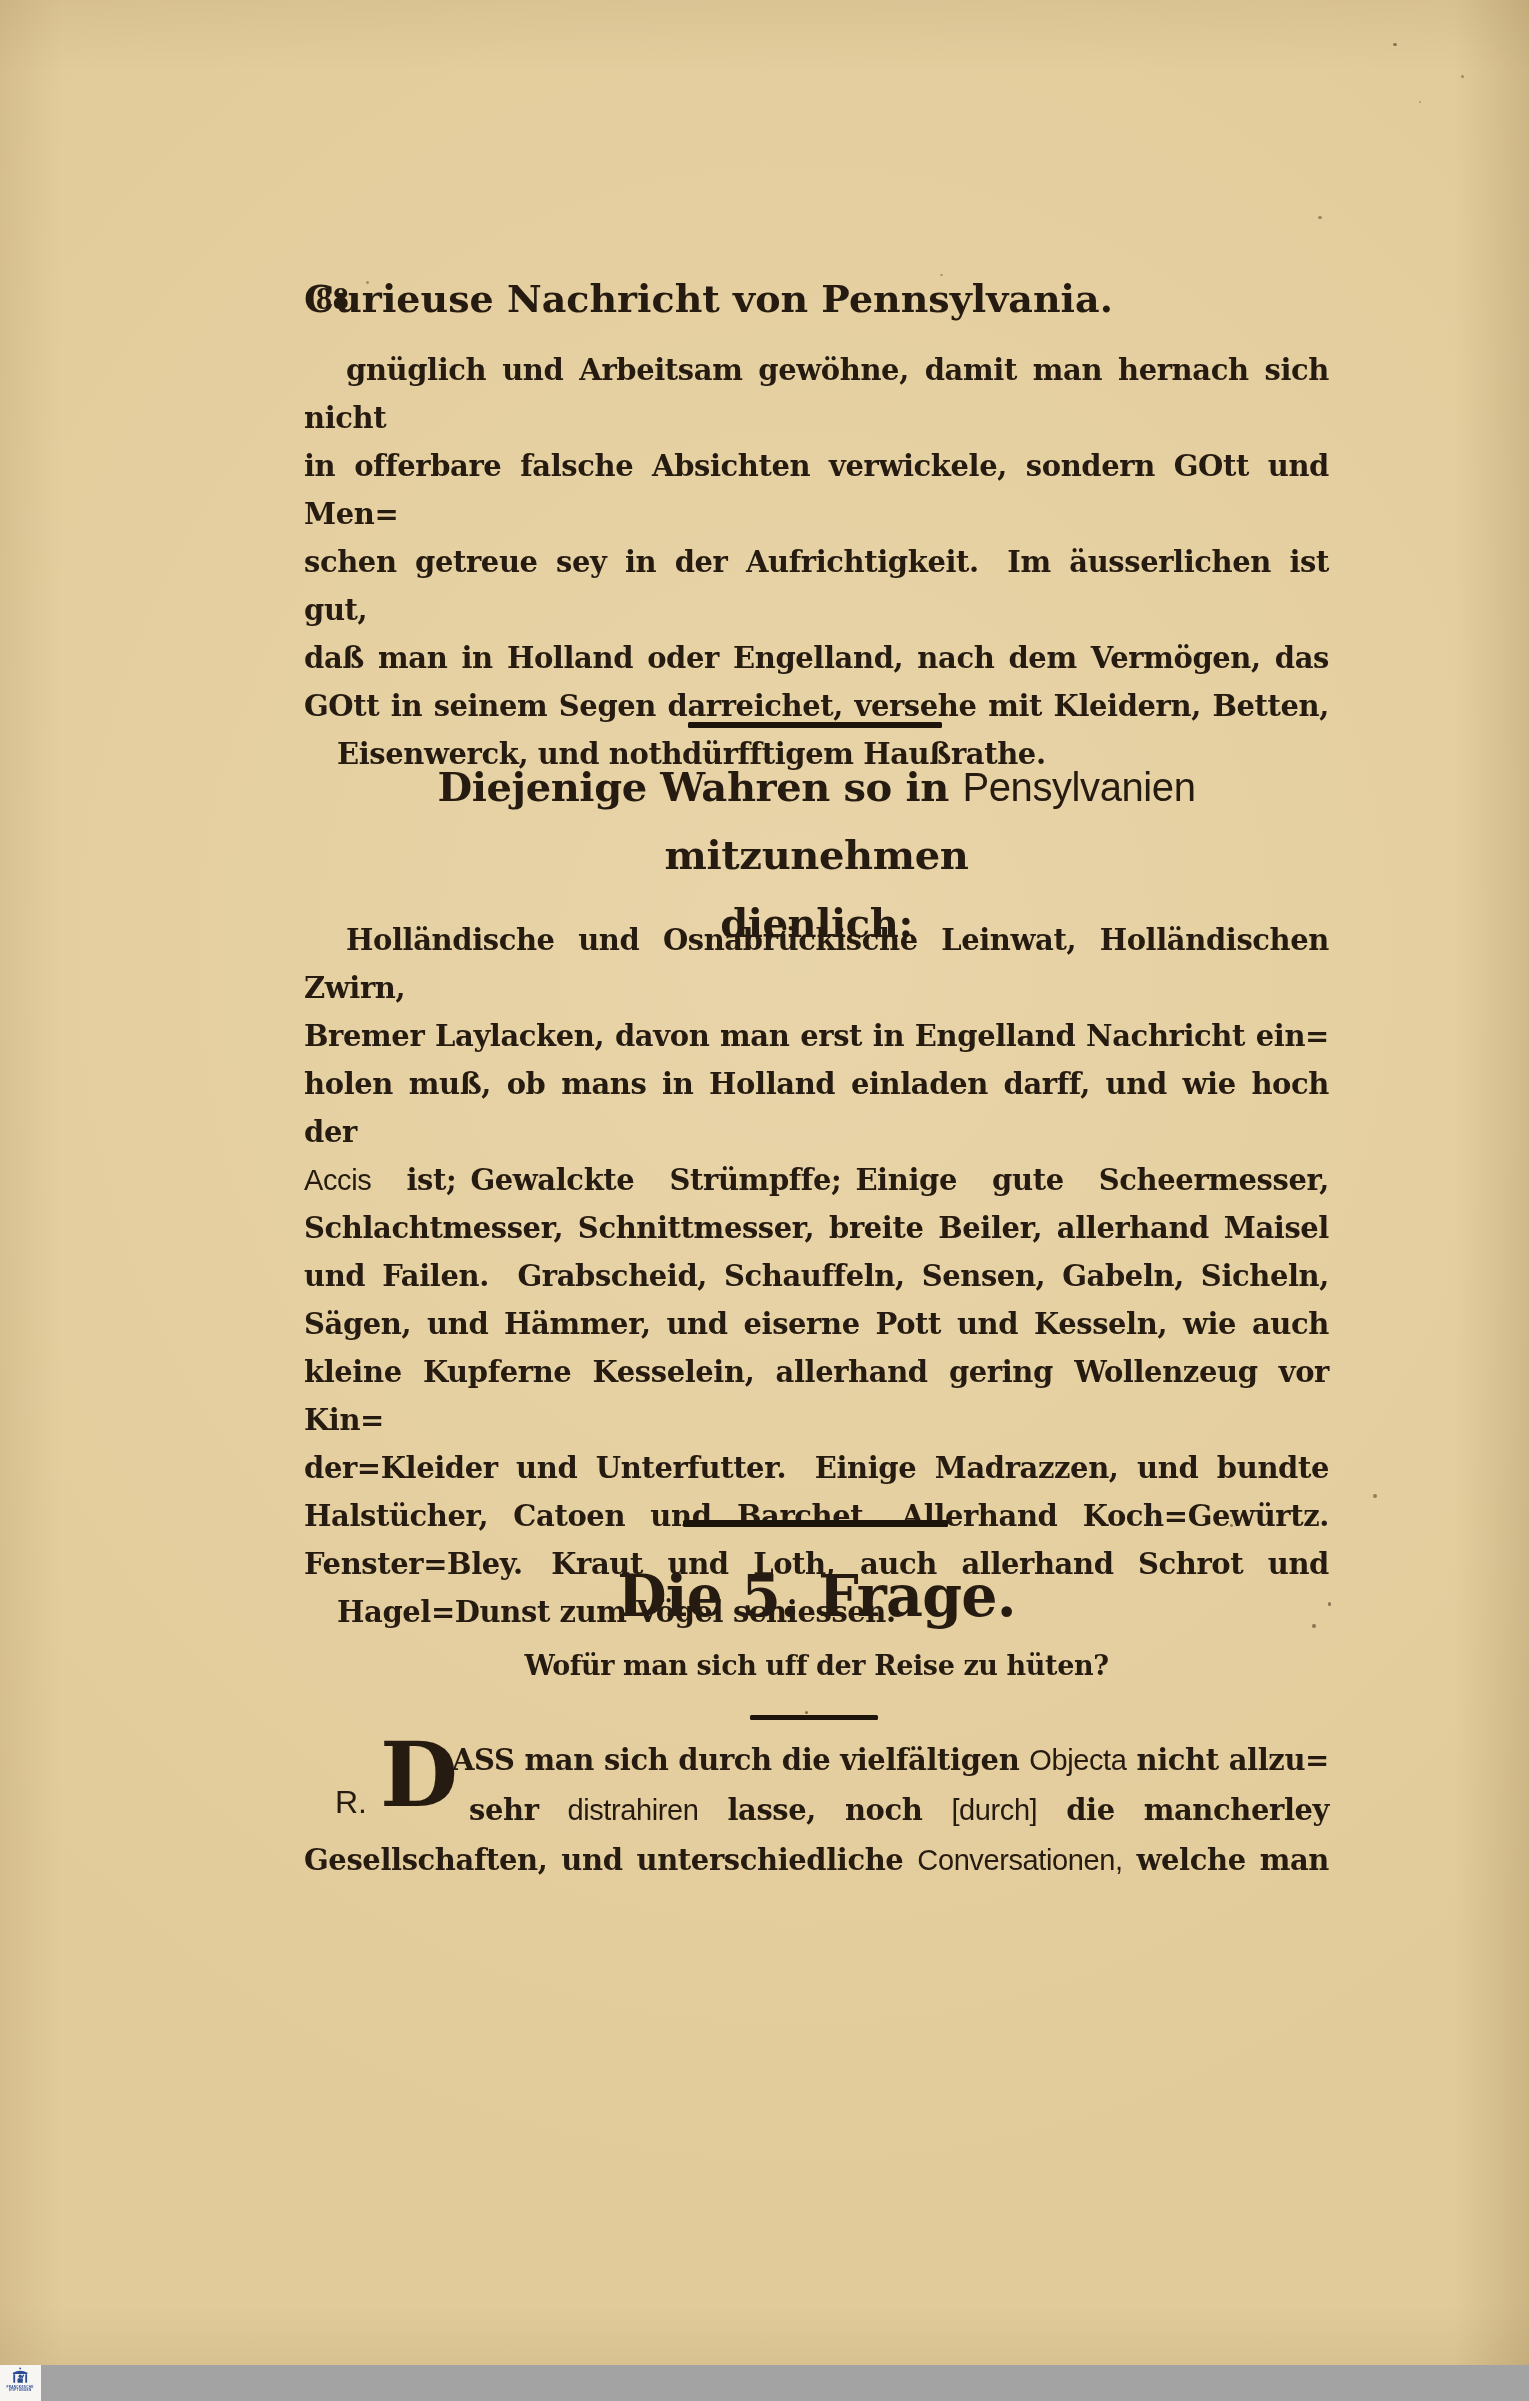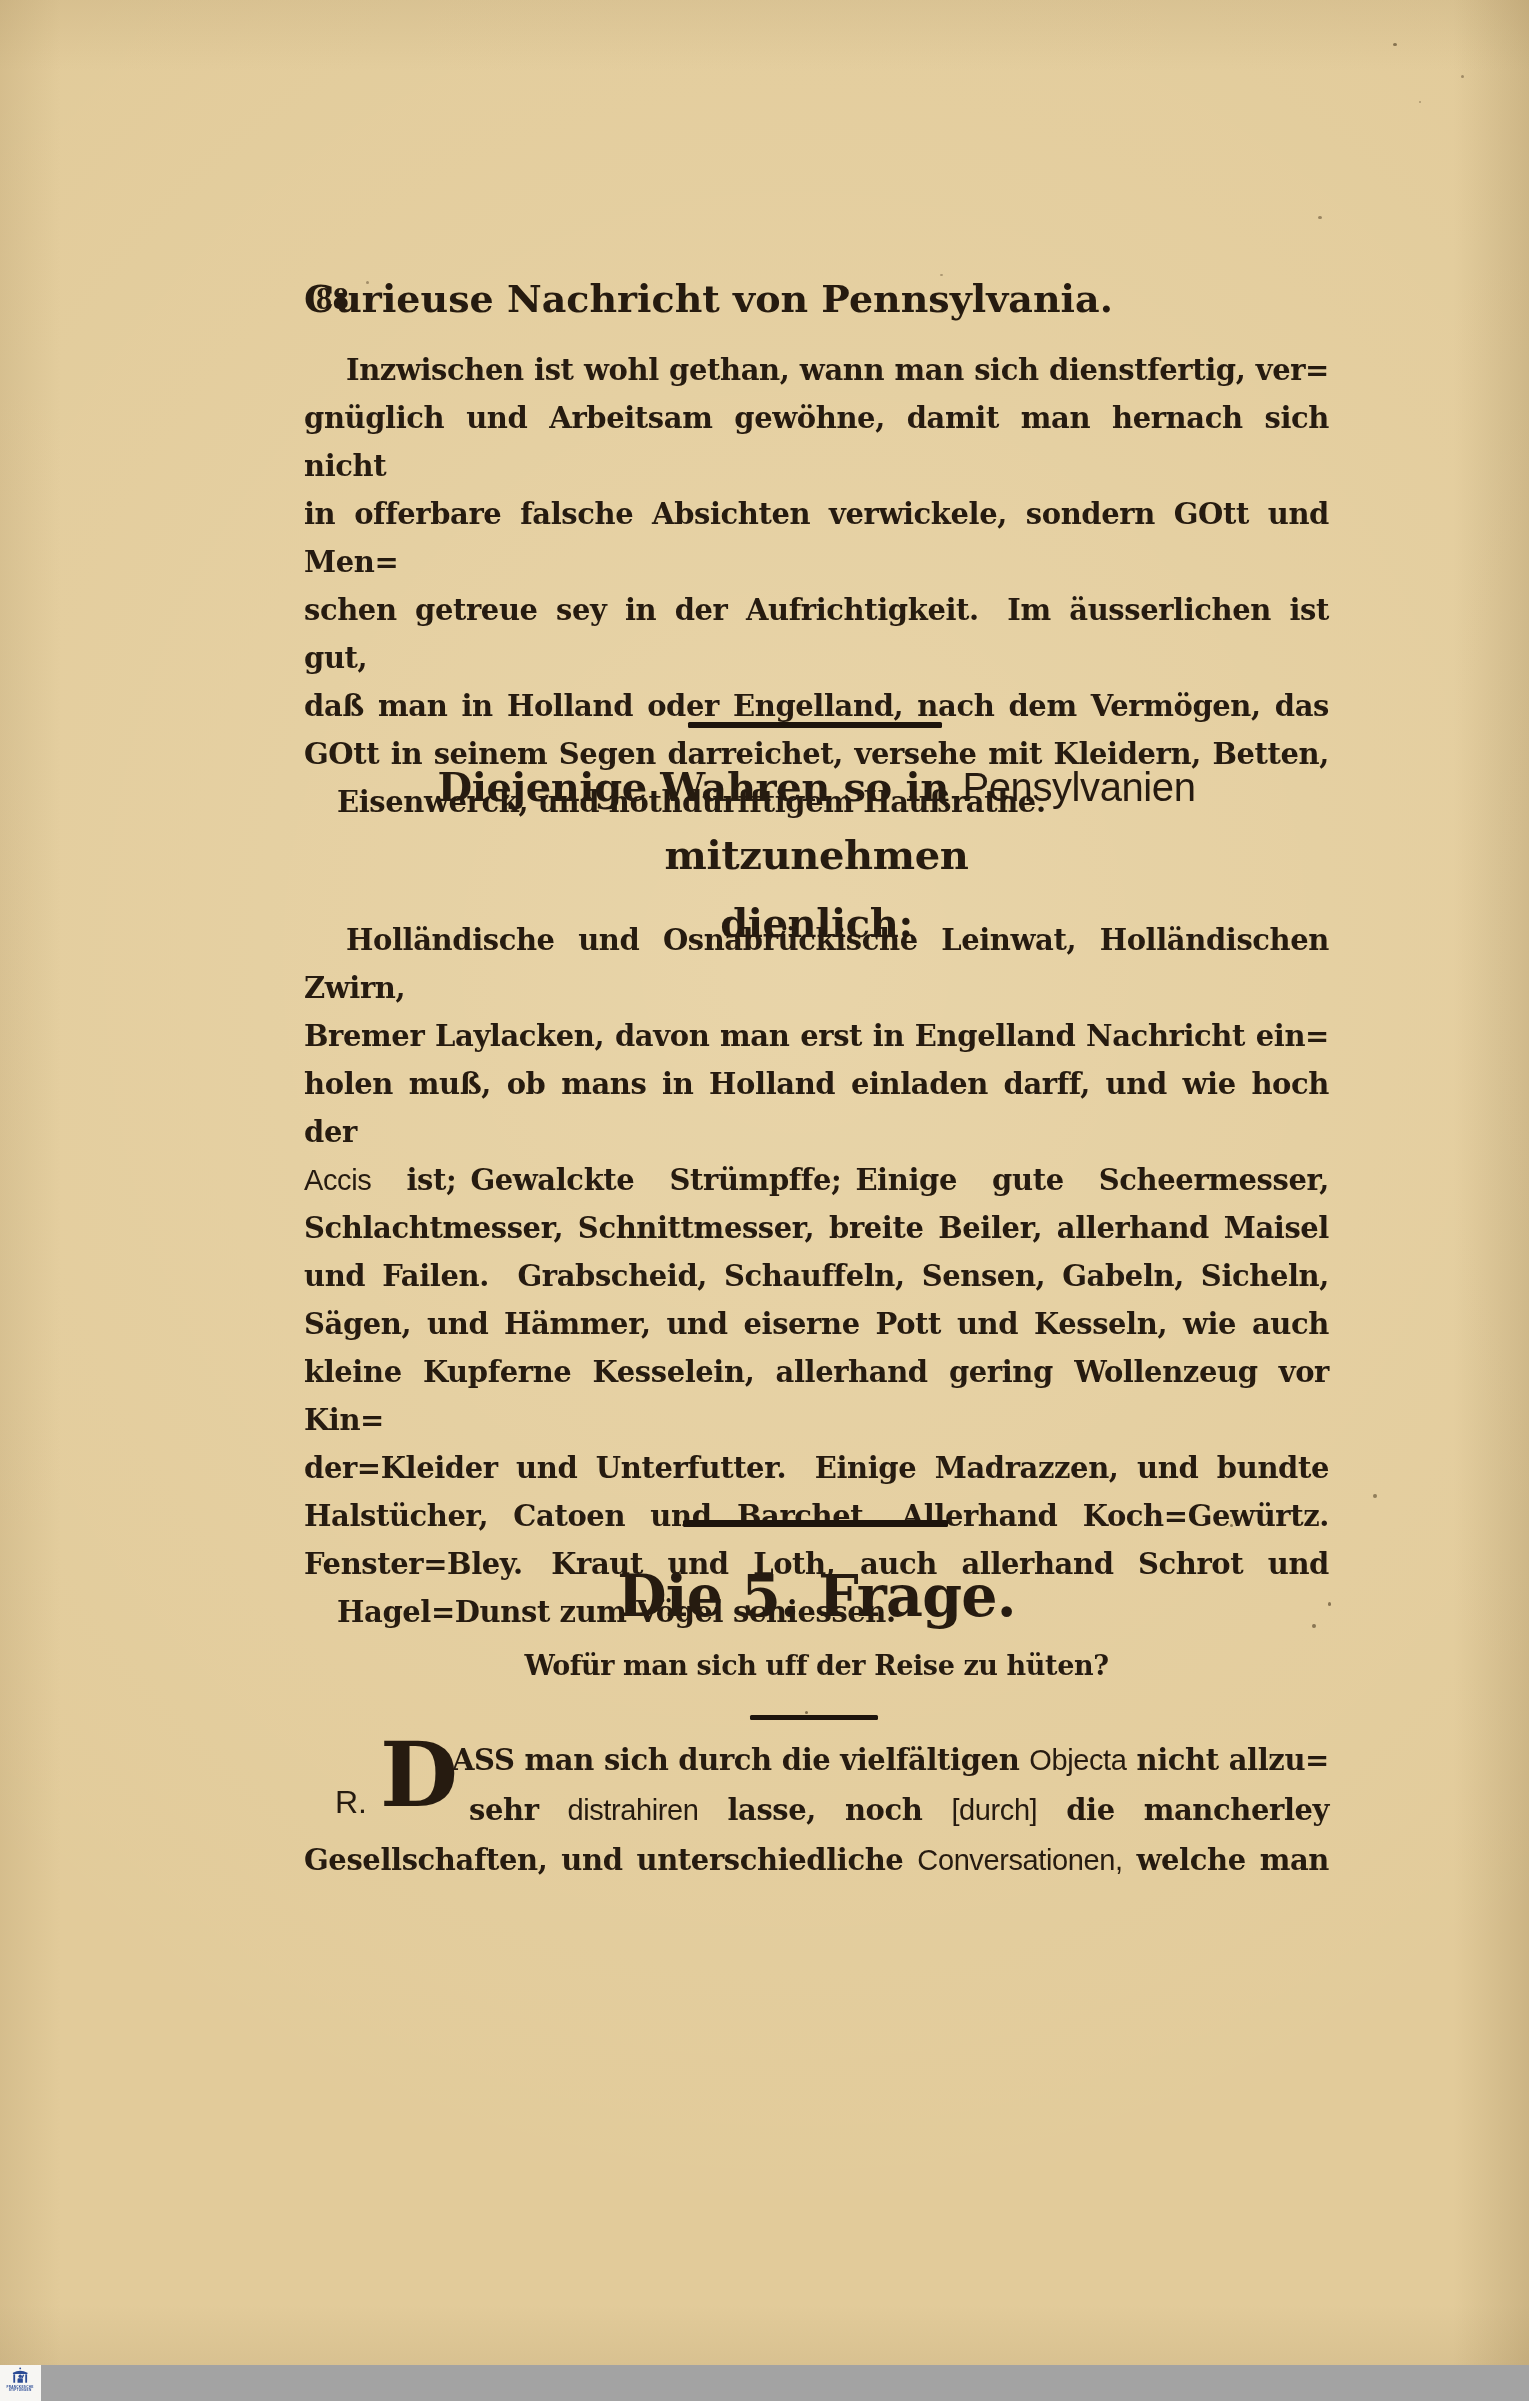--- a/index.html
+++ b/index.html
@@ -107,21 +107,20 @@
 </head>
 <body>
 
 <div class="page">
   <div class="vignette"></div>
 
   <span class="pagenum">88</span>
   <div class="runtitle fraktur">Curieuse Nachricht von Pennsylvania.</div>
 
   <div class="para para1">
-      <div class="line j"><span class="fraktur">Inzwischen ist wohl gethan, wann man sich dienstfertig, ver=</span></div>
       <div class="line j"><span class="fraktur">gnüglich und Arbeitsam gewöhne, damit man hernach sich nicht</span></div>
       <div class="line j"><span class="fraktur">in offerbare falsche Absichten verwickele, sondern GOtt und Men=</span></div>
       <div class="line j"><span class="fraktur">schen getreue sey in der Aufrichtigkeit. Im äusserlichen ist gut,</span></div>
       <div class="line j"><span class="fraktur">daß man in Holland oder Engelland, nach dem Vermögen, das</span></div>
       <div class="line j"><span class="fraktur">GOtt in seinem Segen darreichet, versehe mit Kleidern, Betten,</span></div>
       <div class="line l"><span class="fraktur">Eisenwerck, und nothdürfftigem Haußrathe.</span></div>
     </div>
 
   <div class="rule rule1"></div>
 

